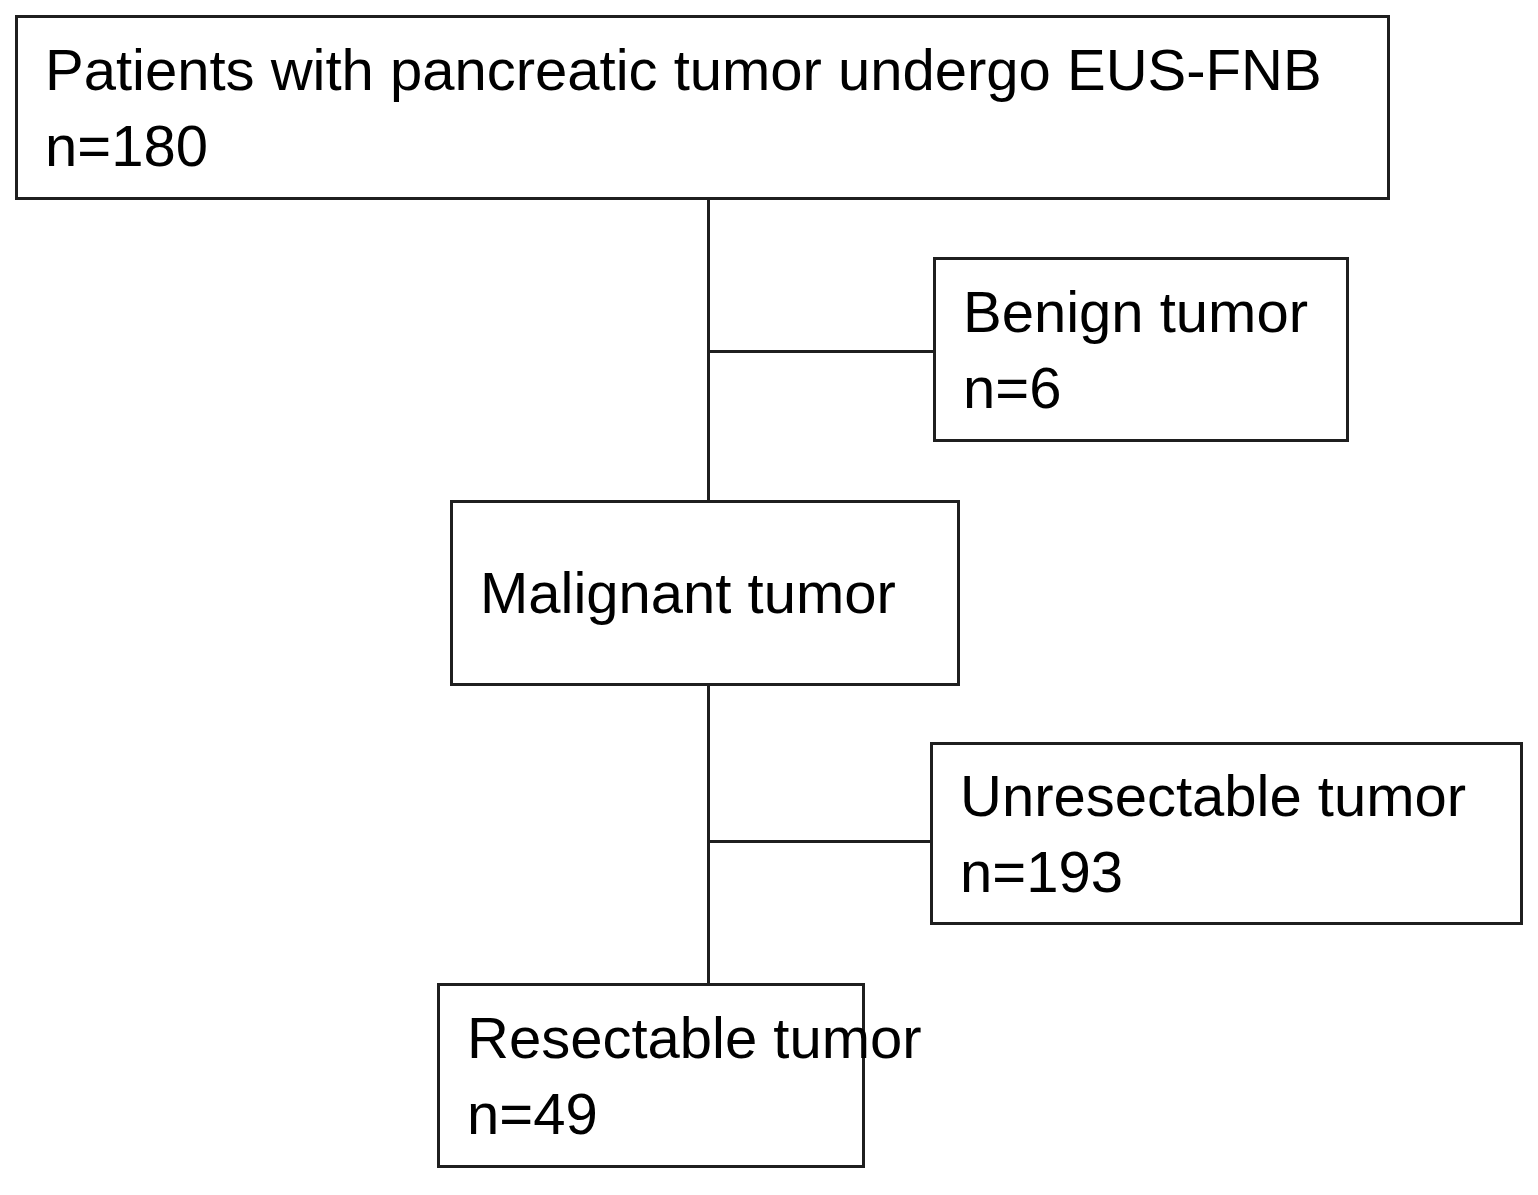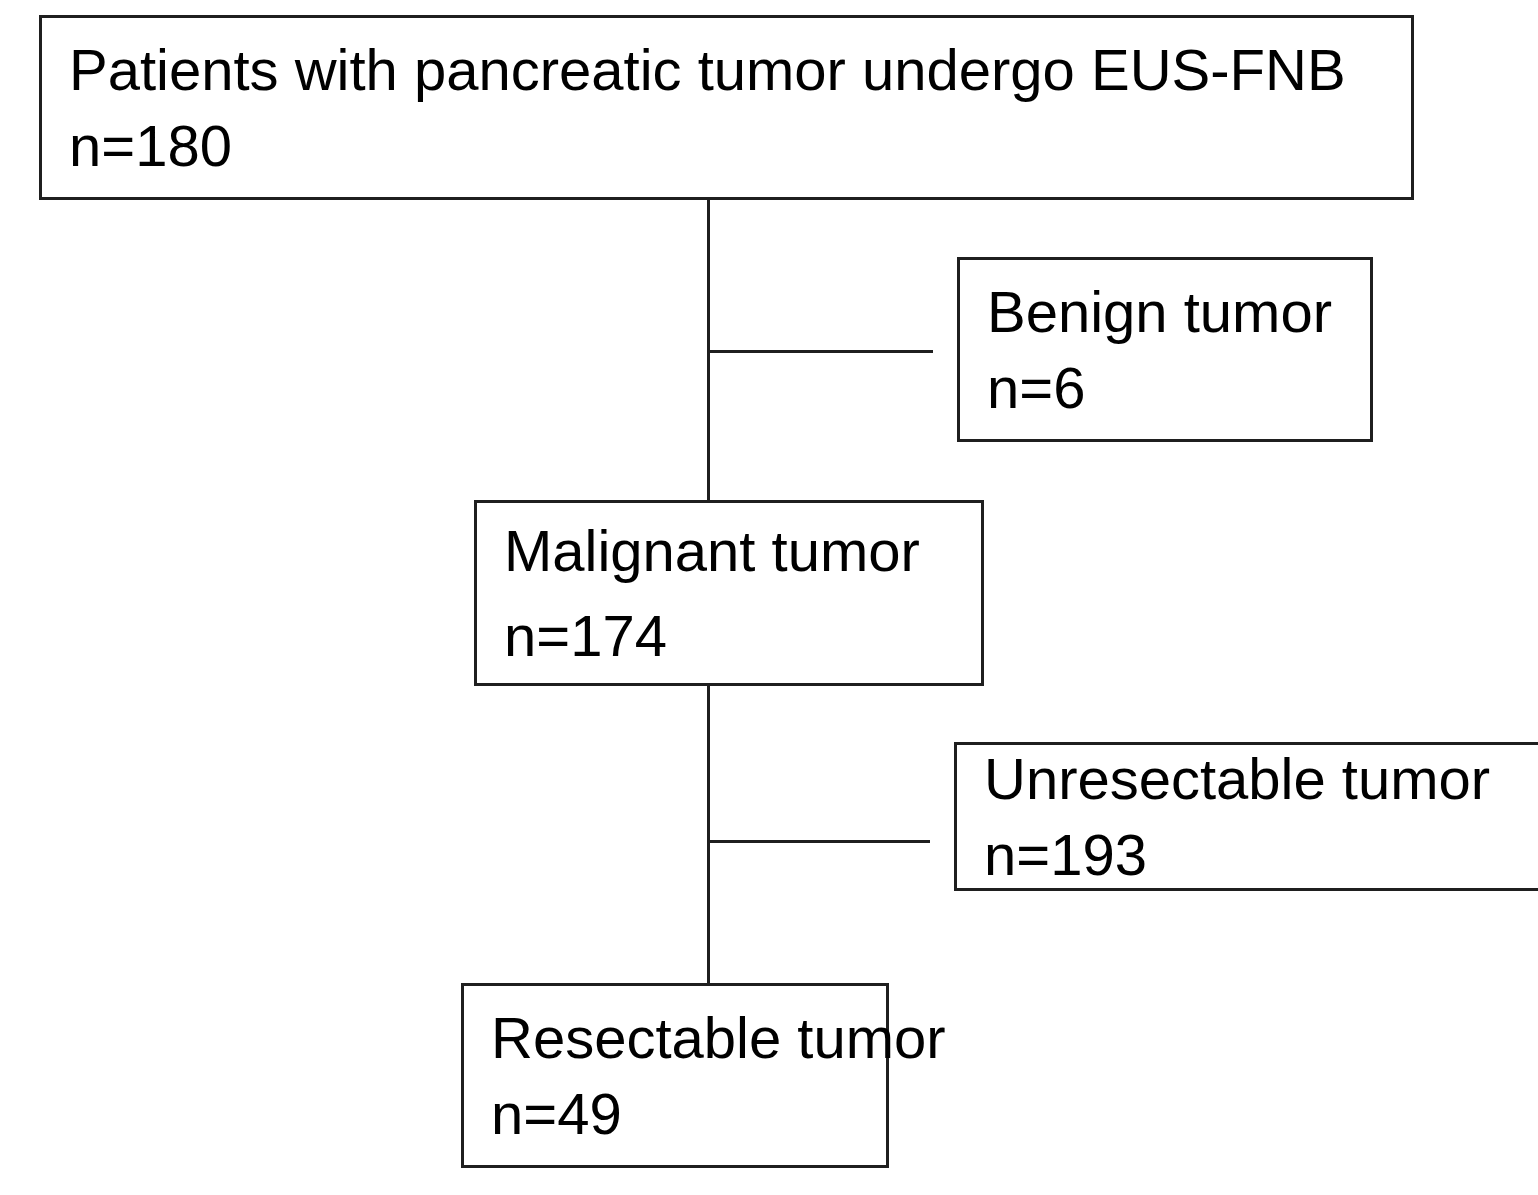--- a/index.html
+++ b/index.html
@@ -23,34 +23,33 @@
     border: 3px solid #1f1f1f;
     display: flex;
     flex-direction: column;
     justify-content: center;
     padding-left: 27px;
     padding-right: 0;
     font-size: 58px;
     line-height: 76px;
     letter-spacing: 0px;
     white-space: nowrap;
-    margin-left: 24px;
   }
   .node .line {
     display: block;
   }
   .connector {
     position: absolute;
     background: #1f1f1f;
   }
   
   #node-eus-fnb      { left: 15px;  top: 15px;  width: 1375px; height: 185px; }
   #node-benign       { left: 933px; top: 257px; width: 416px;  height: 185px; }
   #node-malignant    { left: 450px; top: 500px; width: 510px;  height: 186px; gap: 9px; }
-  #node-unresectable { left: 930px; top: 742px; width: 593px;  height: 149px; }
+  #node-unresectable { left: 930px; top: 742px; width: 593px;  height: 183px; }
   #node-resectable   { left: 437px; top: 983px; width: 428px;  height: 185px; }
   
   #conn-v1 { left: 707px; top: 200px; width: 3px;   height: 300px; }
   #conn-h1 { left: 707px; top: 350px; width: 226px; height: 3px; }
   #conn-v2 { left: 707px; top: 686px; width: 3px;   height: 297px; }
   #conn-h2 { left: 707px; top: 840px; width: 223px; height: 3px; }
 </style>
 </head>
 <body>
 
@@ -66,21 +65,20 @@
     <span class="line">n=180</span>
   </div>
 
   <div class="node" id="node-benign">
     <span class="line">Benign tumor</span>
     <span class="line">n=6</span>
   </div>
 
   <div class="node" id="node-malignant">
     <span class="line">Malignant tumor</span>
-    <span class="line">n=174</span>
   </div>
 
   <div class="node" id="node-unresectable">
     <span class="line">Unresectable tumor</span>
     <span class="line">n=193</span>
   </div>
 
   <div class="node" id="node-resectable">
     <span class="line">Resectable tumor</span>
     <span class="line">n=49</span>

